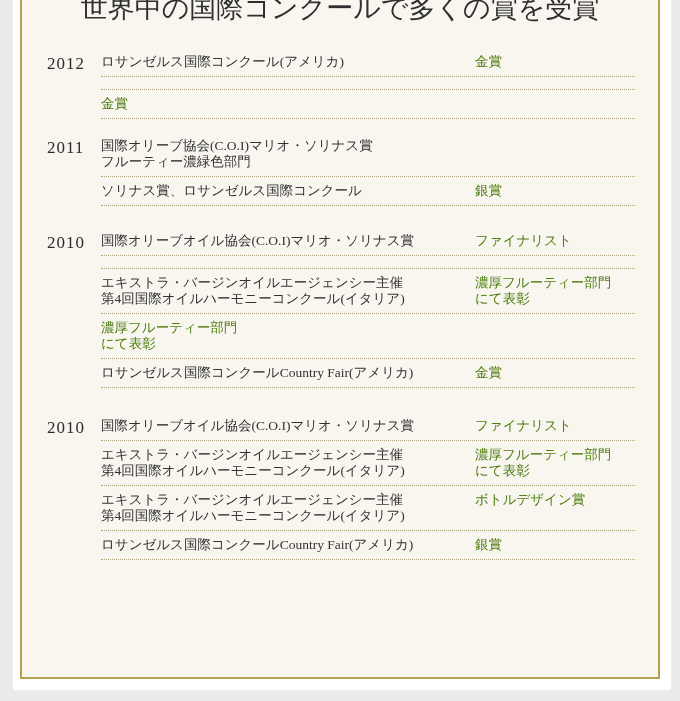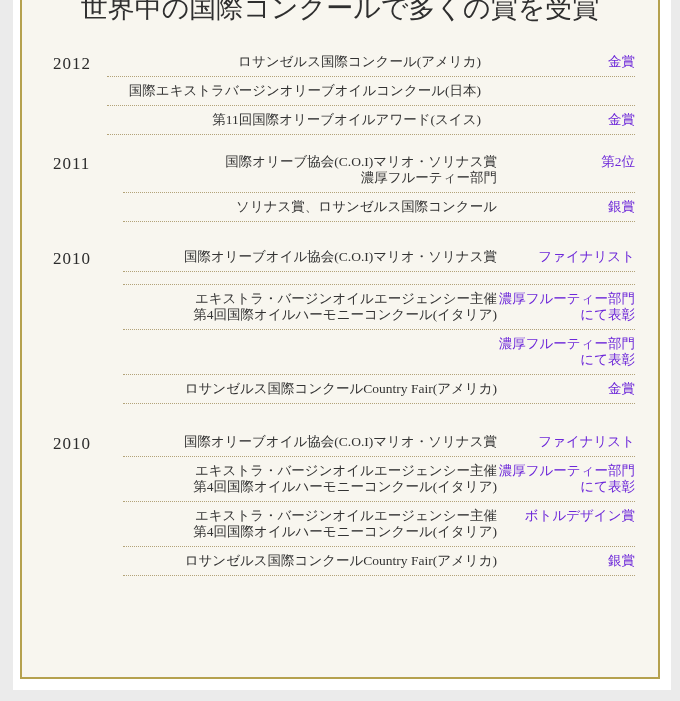--- a/index.html
+++ b/index.html
@@ -36,94 +36,90 @@
   .title {
     margin: 6px 0 0 0;
     text-align: center;
     font-size: 27px;
     line-height: 32px;
     font-weight: normal;
     color: #2f2f2f;
     letter-spacing: 0;
   }
   .groups {
-    margin: 24px 0 0 14px;
+    margin: 24px 0 0 8px;
   }
   .group {
     display: flex;
     align-items: flex-start;
   }
-  .group + .group { margin-top: 13px; gap: 16px; }
+  .group + .group { margin-top: 13px; }
   .group:nth-child(3) { margin-top: 21px; }
   .group:nth-child(4) { margin-top: 24px; }
   .year {
     width: 71px;
     flex-shrink: 0;
     box-sizing: border-box;
     padding: 6px 0 0 17px;
     font-size: 17px;
     letter-spacing: 1px;
     color: #2b2b2b;
   }
   .rows {
     flex: 1;
     margin-right: 23px;
   }
   .row {
     display: flex;
     padding: 6px 0;
     border-bottom: 1px dotted #b3a379;
-    text-align: right;
   }
   .cell-name {
     width: 374px;
     flex-shrink: 0;
     font-size: 13.5px;
     line-height: 16px;
     color: #333333;
     white-space: pre-line;
   }
   .cell-award {
     flex: 1;
     font-size: 13.5px;
     line-height: 16px;
-    color: #6d28d9;
+    color: #4d7c0f;
     white-space: pre-line;
   }
 </style>
 </head>
 <body>
 
 <div class="page">
   <div class="panel">
     <h1 class="title">世界中の国際コンクールで多くの賞を受賞</h1>
     <div class="groups" id="groups">
         <div class="group">
           <div class="year">2012</div>
           <div class="rows">
             <div class="row">
               <div class="cell-name">ロサンゼルス国際コンクール(アメリカ)</div>
               <div class="cell-award">金賞</div>
             </div>
             <div class="row">
-              <div class="cell-name">国際エキストラバージンオリーブオイルコンクール(日本)</div>
             </div>
             <div class="row">
-              <div class="cell-name">第11回国際オリーブオイルアワード(スイス)</div>
               <div class="cell-award">金賞</div>
             </div>
           </div>
         </div>
         <div class="group">
           <div class="year">2011</div>
           <div class="rows">
             <div class="row">
               <div class="cell-name">国際オリーブ協会(C.O.I)マリオ・ソリナス賞
-濃厚フルーティー部門</div>
-              <div class="cell-award">第2位</div>
+フルーティー濃緑色部門</div>
             </div>
             <div class="row">
               <div class="cell-name">ソリナス賞、ロサンゼルス国際コンクール</div>
               <div class="cell-award">銀賞</div>
             </div>
           </div>
         </div>
         <div class="group">
           <div class="year">2010</div>
           <div class="rows">

